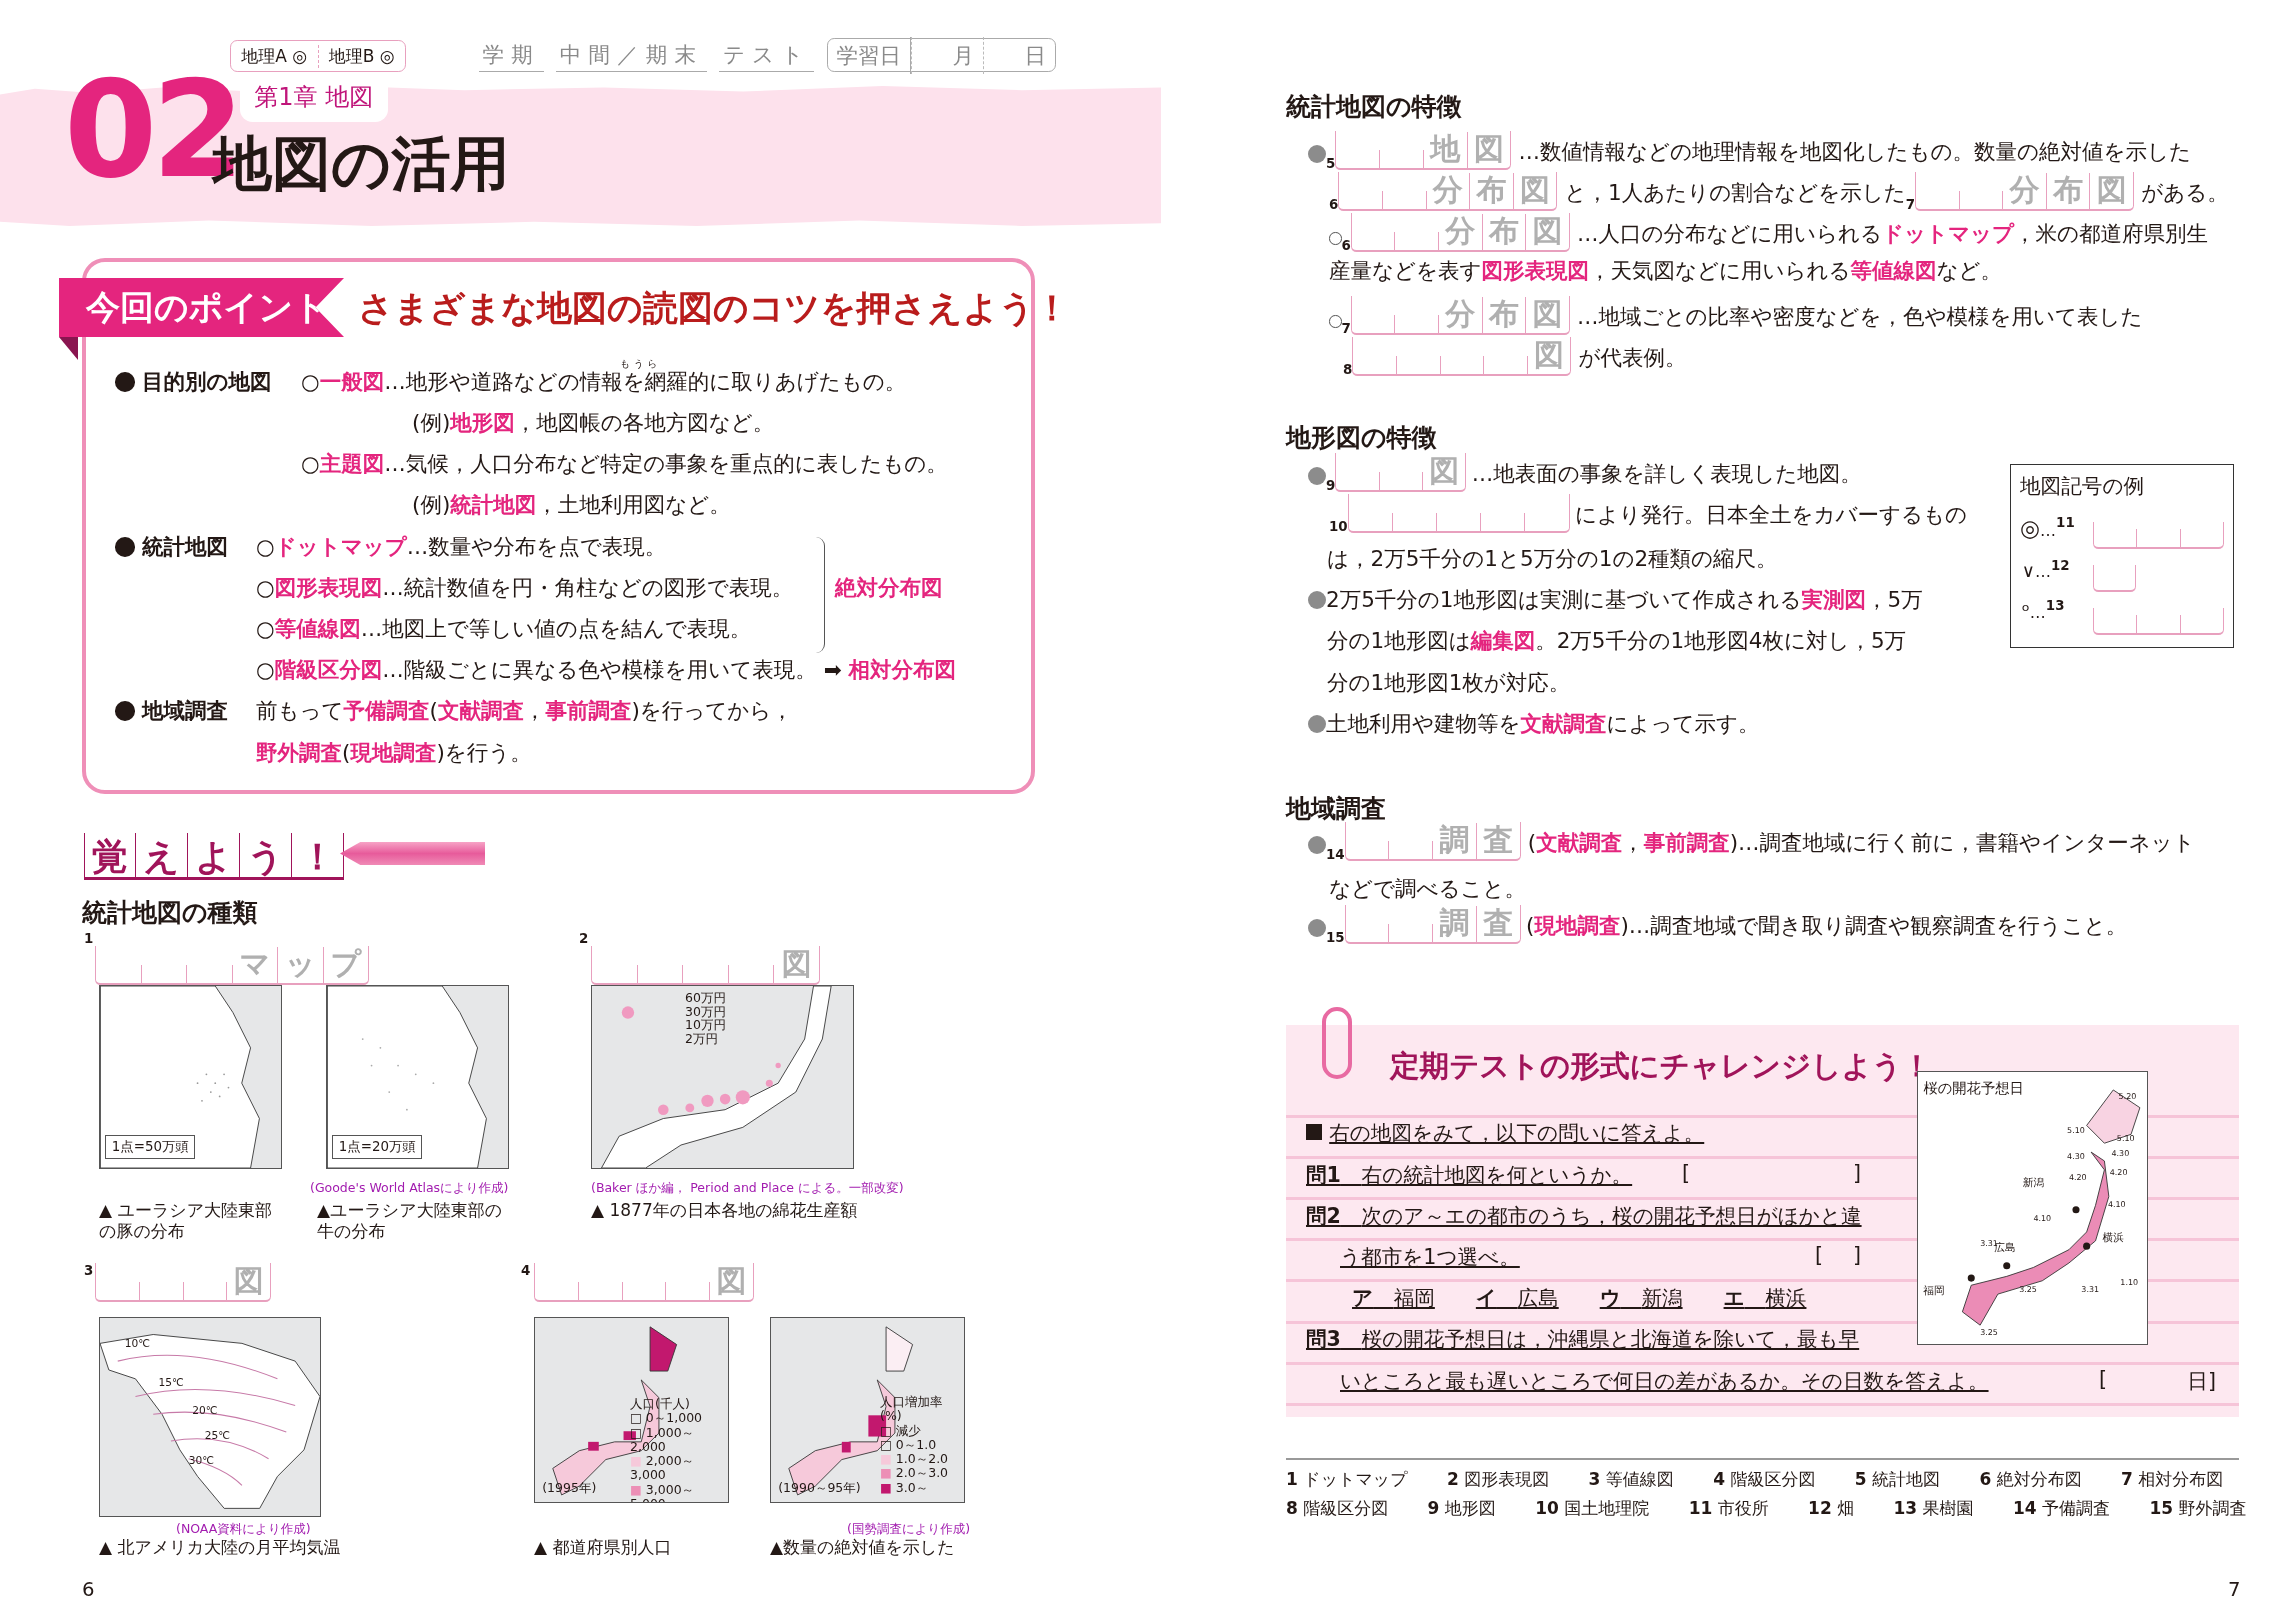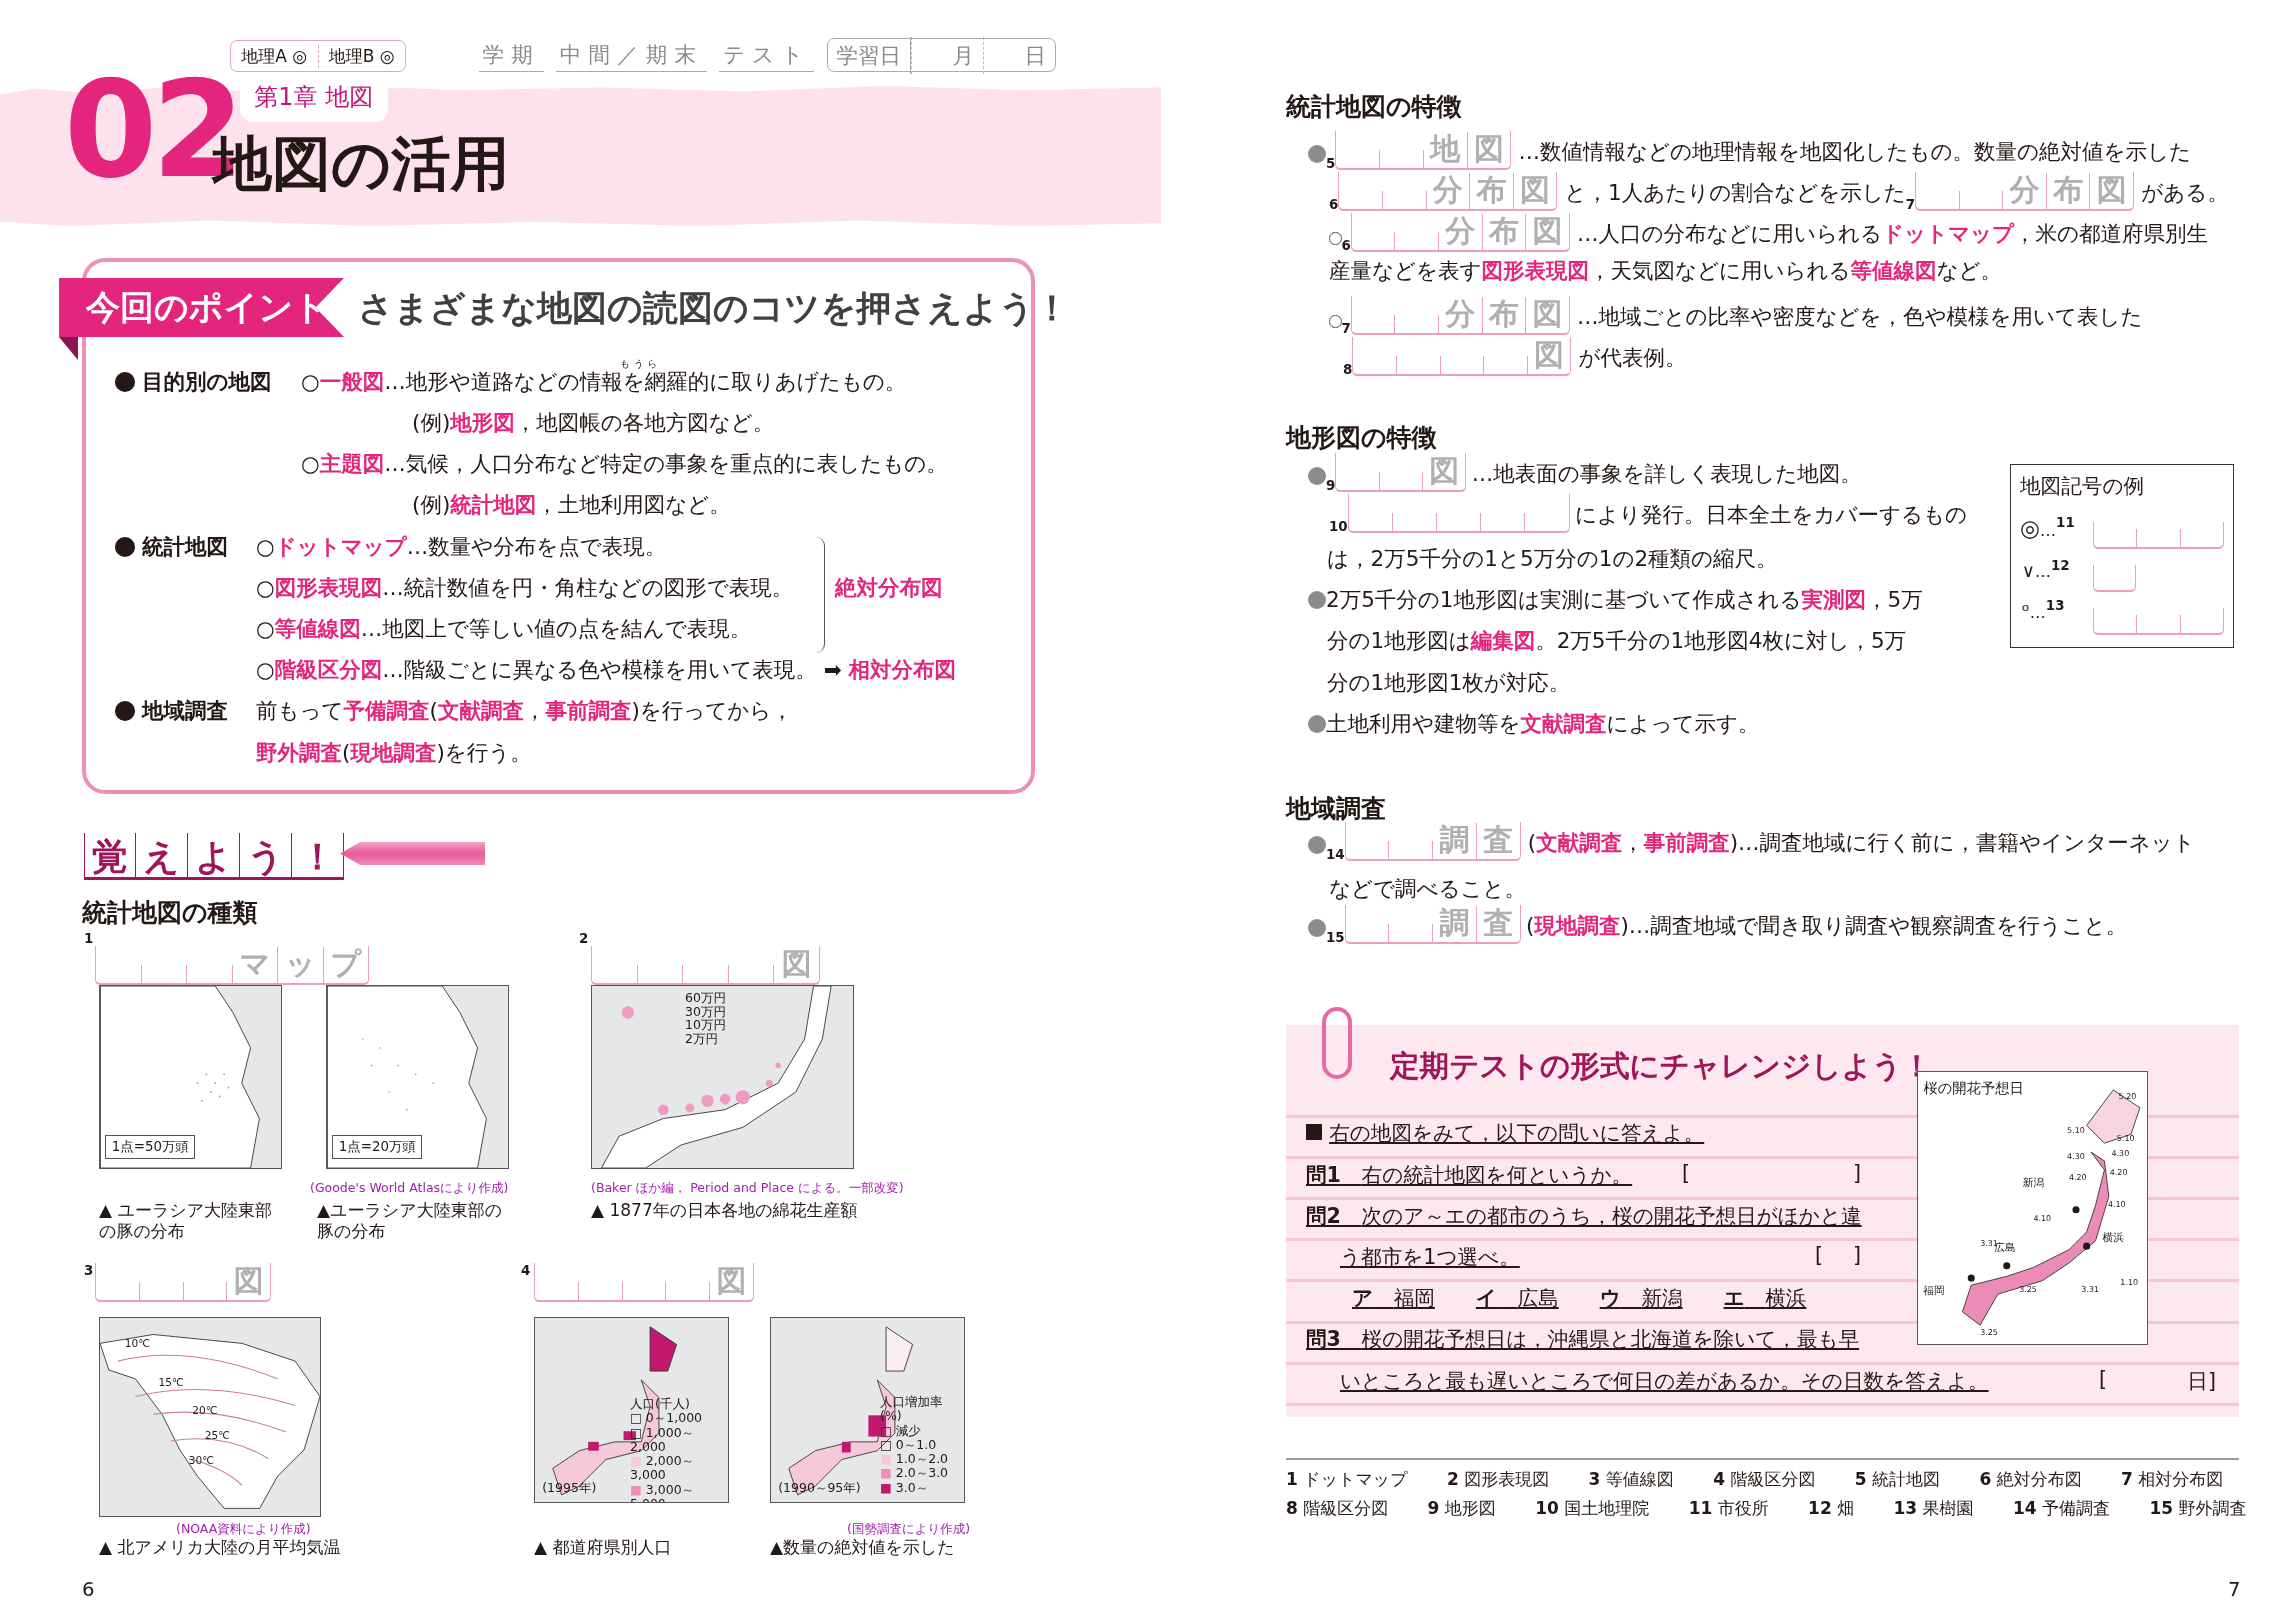--- a/index.html
+++ b/index.html
@@ -21,21 +21,21 @@
 
   .title-banner { left: 0; top: 86px; width: 1161px; height: 140px; background: #fde1ec; clip-path: polygon(0 6%,3% 2%,8% 5%,14% 1%,22% 4%,30% 0,40% 3%,52% 1%,64% 4%,76% 0,88% 3%,100% 1%,100% 98%,88% 100%,74% 96%,60% 100%,46% 97%,32% 100%,18% 96%,6% 100%,0 97%); }
   .chapter-tab { left: 240px; top: 79px; font-size: 24px; color: #c0157a; background: #fff; padding: 1.8px 14.3px 9px; border-radius: 0 0 12.5px 12.5px; }
   .lesson-no { left: 64px; top: 63px; font-size: 134px; font-weight: bold; color: #e4257e; letter-spacing: -5.4px; line-height: 1; font-family: "DejaVu Sans", sans-serif; }
   .lesson-title { left: 213px; top: 125px; font-size: 59px; font-weight: bold; color: #231815; }
 
   
   .point-box { left: 82px; top: 258px; width: 953px; height: 536px; border: 4.5px solid #ef8fb8; border-radius: 23px; }
   .point-ribbon { left: 59px; top: 278px; width: 285px; height: 59px; background: #e4257e; color: #fff; font-size: 34px; font-weight: bold; display: flex; align-items: center; padding-left: 27px; clip-path: polygon(0 0,100% 0,90% 50%,100% 100%,0 100%); }
   .point-ribbon-fold { left: 59px; top: 337px; width: 0; height: 0; border-top: 23px solid #8a1550; border-left: 19.7px solid transparent; }
-  .point-head { left: 358px; top: 285px; font-size: 35px; font-weight: bold; color: #404040; text-align: center; }
+  .point-head { left: 358px; top: 285px; font-size: 35px; font-weight: bold; color: #b91c1c; text-align: center; }
   .pt-row { font-size: 21.5px; line-height: 1; white-space: nowrap; }
   .pt-cat { font-weight: bold; font-size: 21.5px; }
   .bullet { display: inline-block; width: 19.7px; height: 19.7px; border-radius: 50%; background: #231815; vertical-align: -2.7px; margin-right: 7.2px; }
   .brace { left: 811px; top: 537px; width: 14.3px; height: 116px; border-right: 1.8px solid #555; border-radius: 0 9px 9px 0; }
   .ruby { font-size: 9.9px; position: absolute; top: -12.5px; left: 0; width: 43px; text-align: center; letter-spacing: 3.6px; }
 
   
   .oboe { left: 84px; top: 833px; display: flex; }
   .oboe span { width: 52px; height: 47px; font-size: 36px; font-weight: bold; color: #a0145a; text-align: center; border-bottom: 3.6px solid #a0145a; border-right: 1.8px solid #a0145a; }
   .oboe span:first-child { border-left: 1.8px solid #a0145a; }
@@ -179,21 +179,21 @@
         <circle cx="100" cy="100" r="1"></circle>
         <circle cx="120" cy="110" r="1"></circle>
         <circle cx="70" cy="120" r="1"></circle>
         <circle cx="90" cy="140" r="1"></circle>
         <circle cx="50" cy="90" r="1"></circle>
       </g>
     </svg>
   <div class="legend-box" style="left:5.4px;bottom:9px">1点=20万頭</div>
 </div>
 <div class="abs source" style="left:310px;top:1180px">(Goode's World Atlasにより作成)</div>
-<div class="abs caption" style="left:317px;top:1200px;width:197px">▲ユーラシア大陸東部の豚の分布</div>
+<div class="abs caption" style="left:317px;top:1200px;width:197px">▲ユーラシア大陸東部の牛の分布</div>
 
 <div class="abs map" style="left:591px;top:985px;width:263px;height:184px">
   <svg viewBox="0 0 294 206">
       <path d="M250 0 L240 60 L210 110 L150 140 L80 150 L30 170 L10 206 H60 L100 180 L170 160 L230 120 L260 60 L270 0 Z" fill="#fff" stroke="#333"></path>
       <g fill="#f09ac0">
         <circle cx="130" cy="130" r="7"></circle>
         <circle cx="150" cy="128" r="6"></circle>
         <circle cx="170" cy="126" r="8"></circle>
         <circle cx="110" cy="138" r="5"></circle>
         <circle cx="80" cy="140" r="6"></circle>

